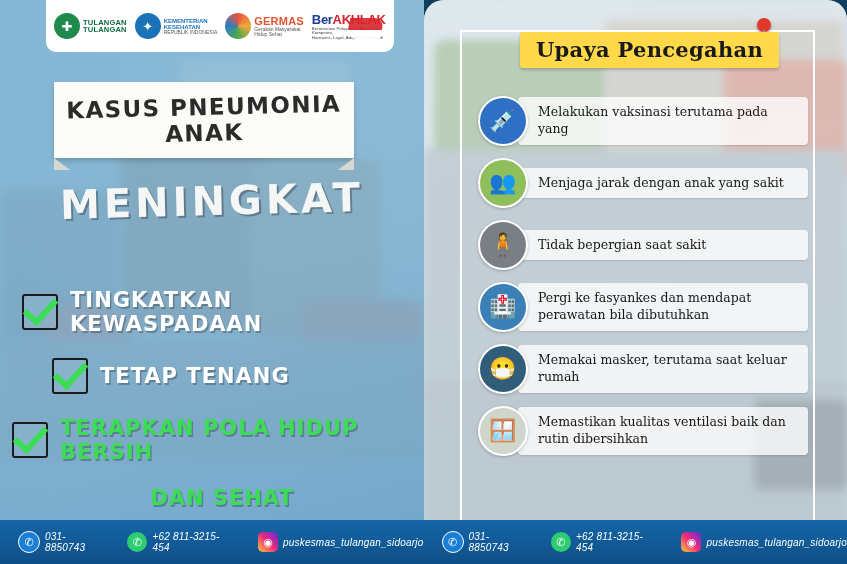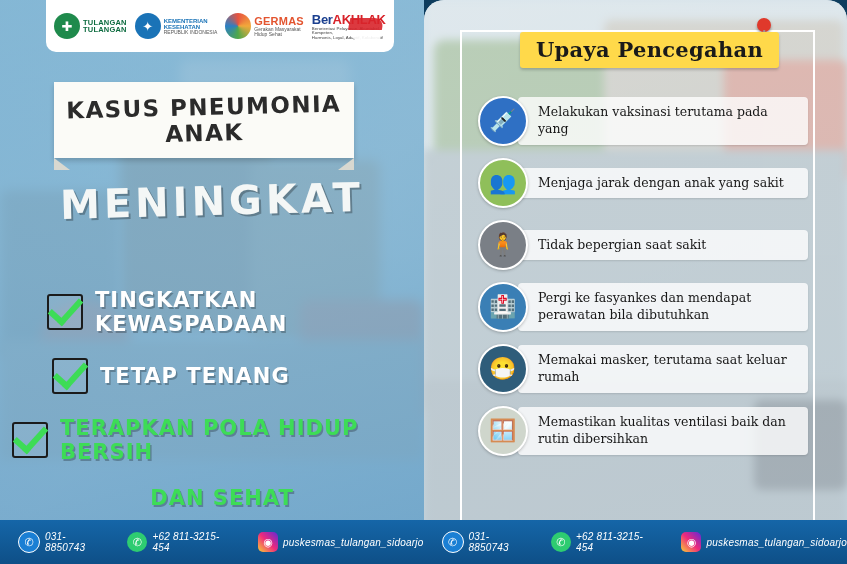--- a/index.html
+++ b/index.html
@@ -137,21 +137,21 @@
     color: #f4f7f6;
     text-shadow: 2px 2px 0 rgba(0,0,0,.28);
     transform: rotate(-1.5deg);
   }
 
   .points { position: absolute; left: 0; top: 288px; width: 424px; }
   .point {
     display: flex; align-items: center; gap: 12px;
     margin-bottom: 22px;
   }
-  .p1 { padding-left: 22px; margin-left: 25px; }
+  .p1 { padding-left: 22px; }
   .p2 { padding-left: 52px; }
   .p3 { padding-left: 12px; }
   .check {
     width: 32px; height: 32px;
     border: 2.5px solid #1b1b1b;
     border-radius: 3px;
     position: relative; flex: none;
     background: rgba(255,255,255,0.08);
   }
   .check::after {

